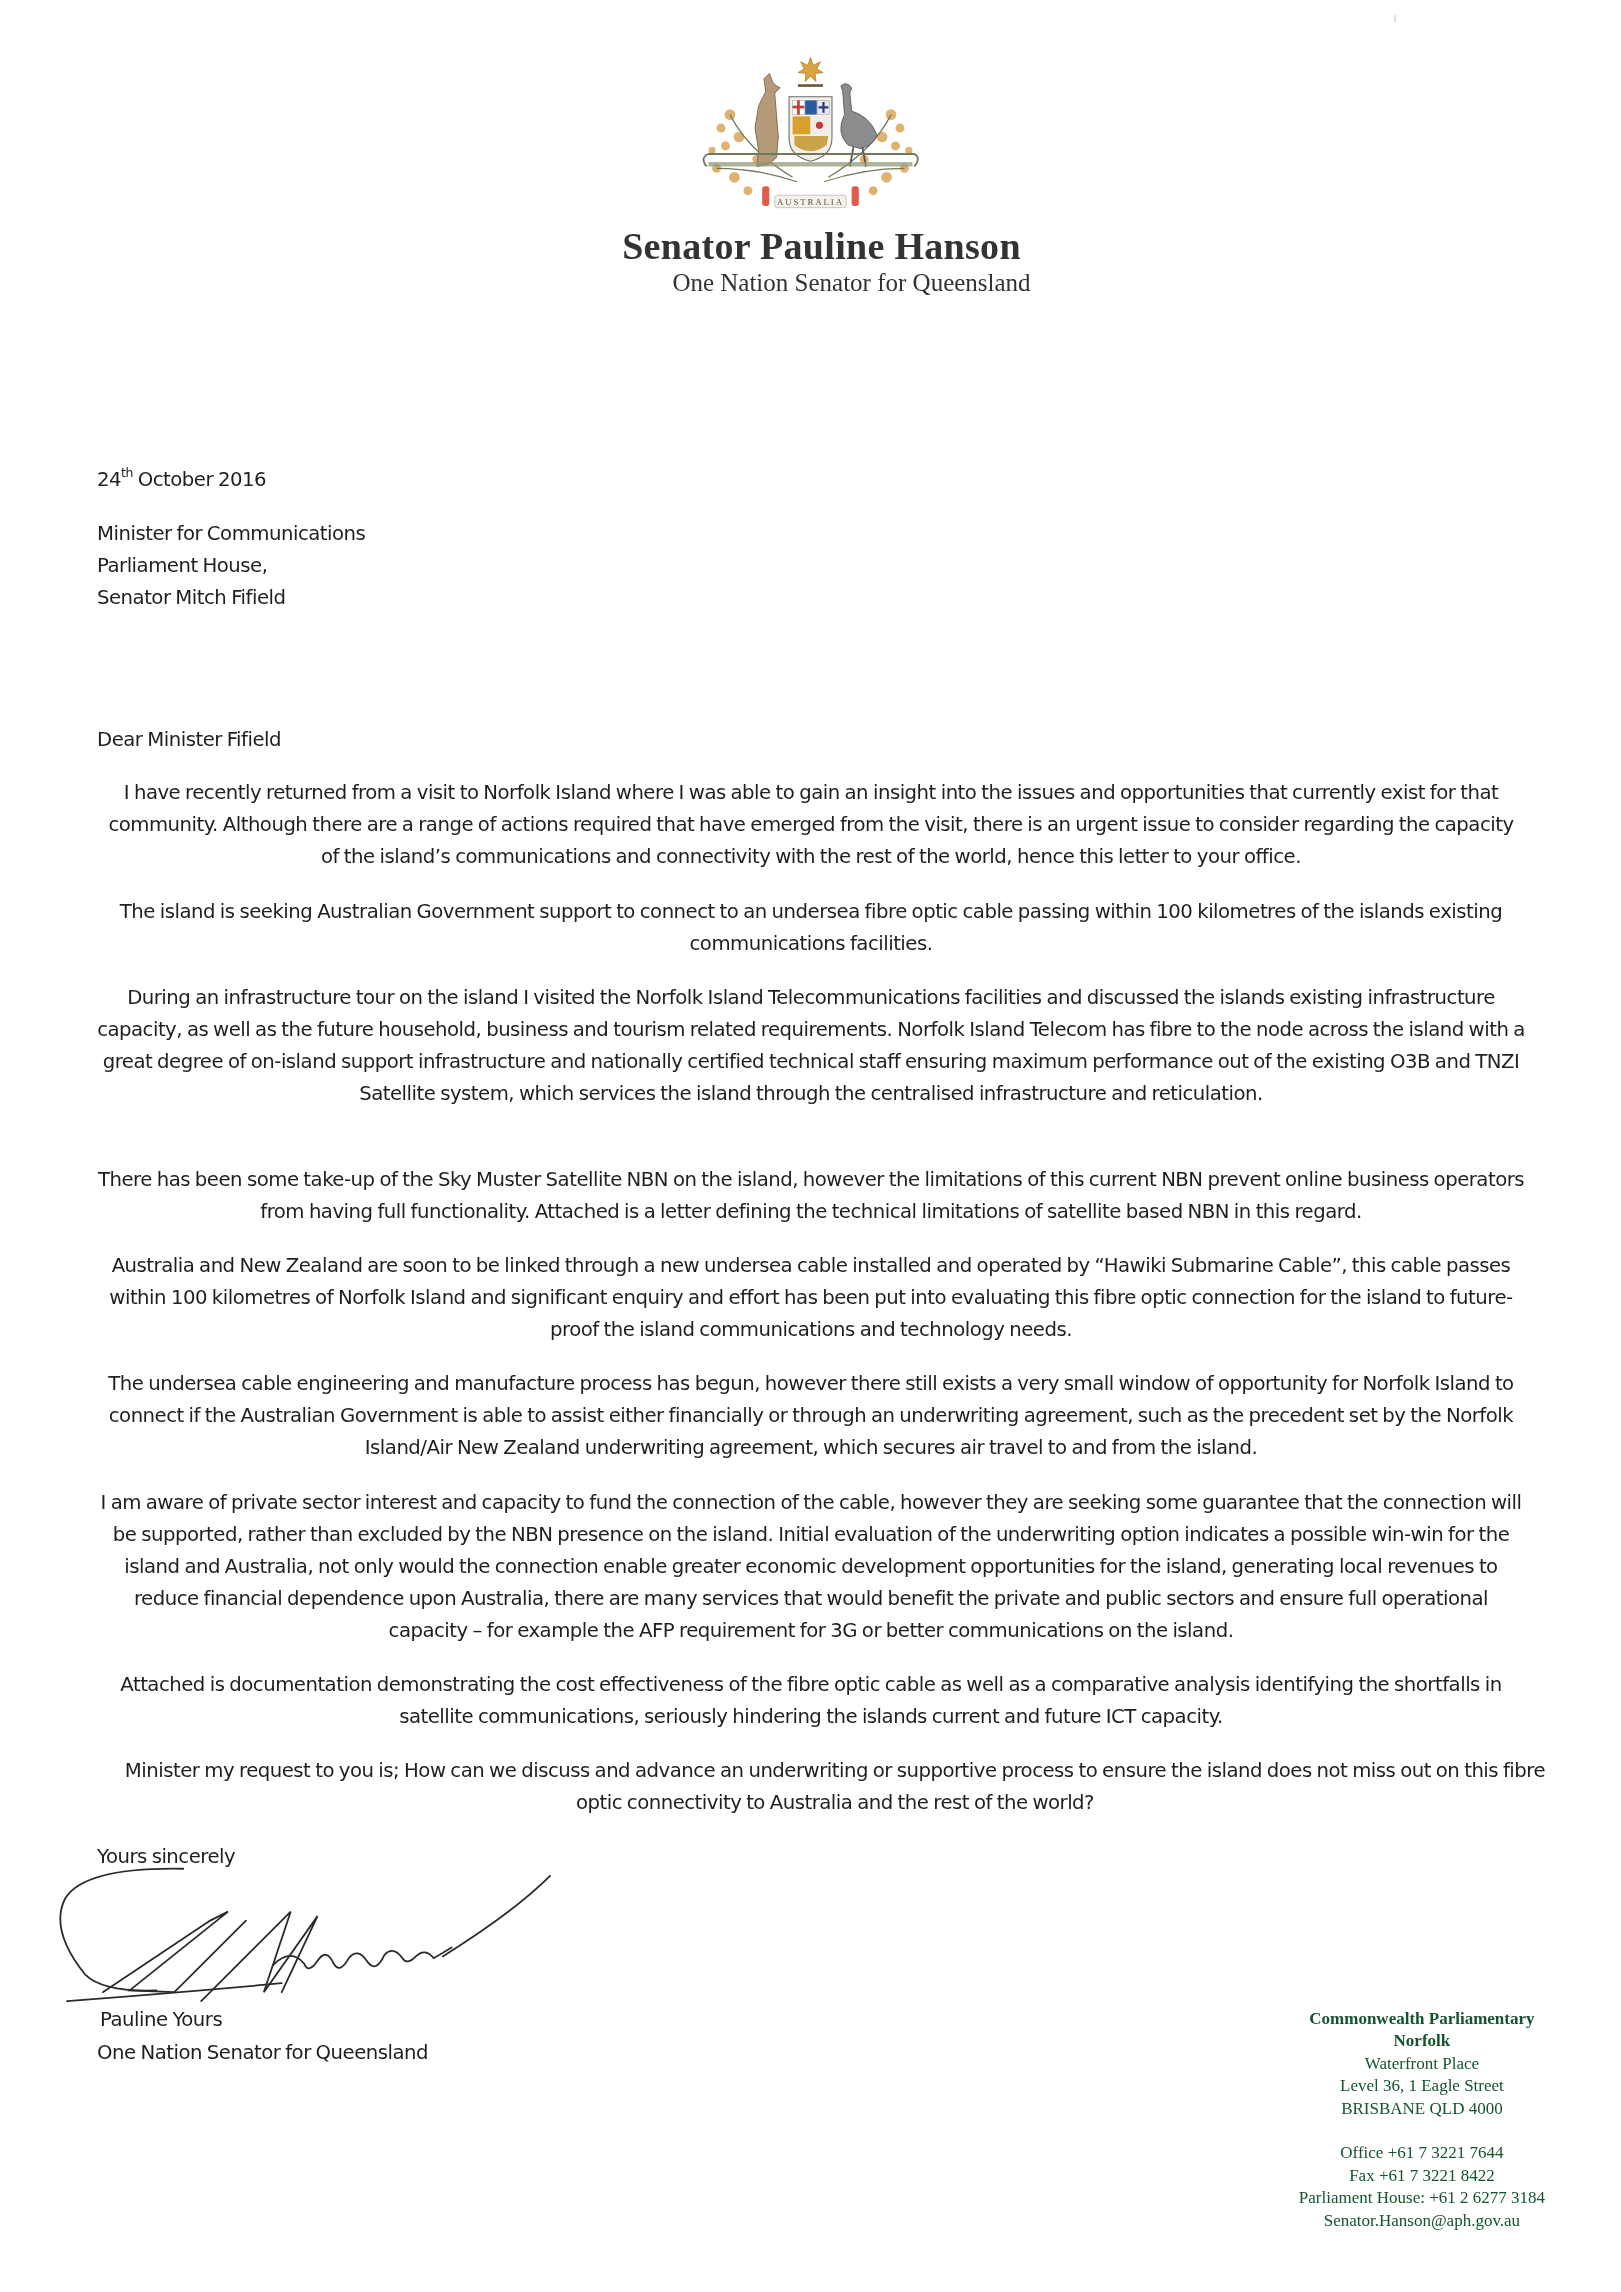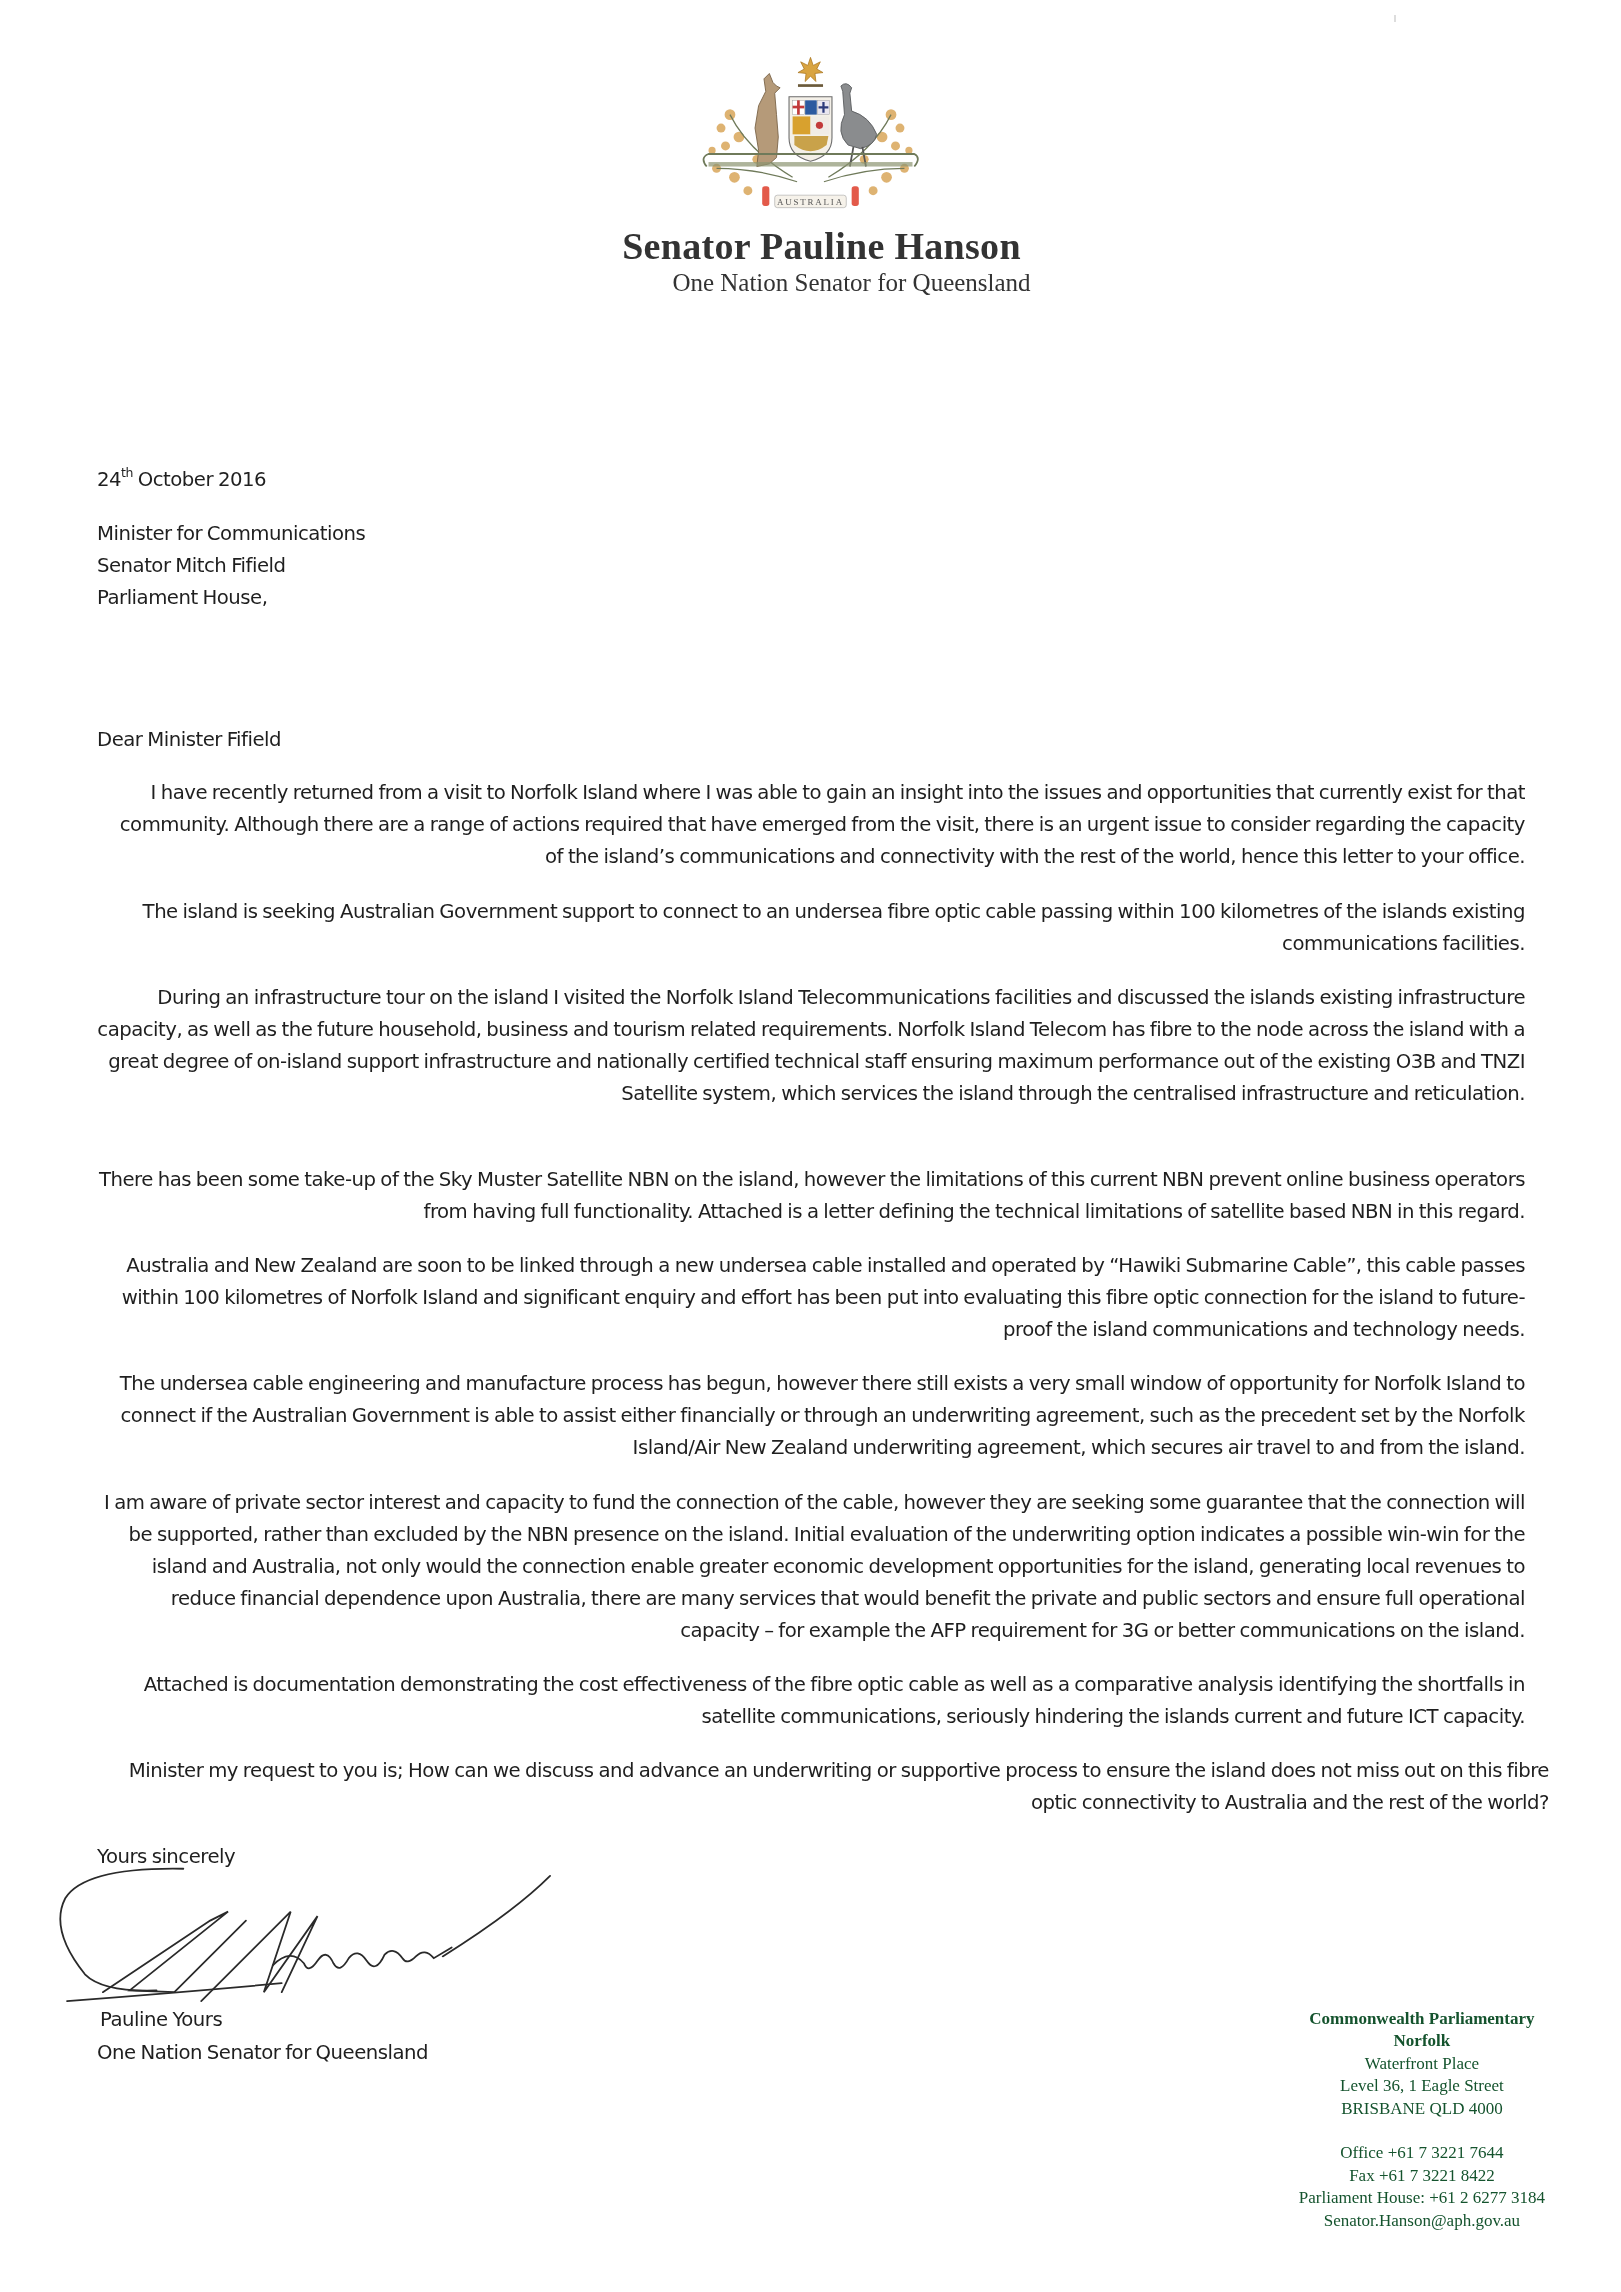--- a/index.html
+++ b/index.html
@@ -23,21 +23,21 @@
     position: absolute; left: 97px; width: 1428px;
     font-family: "DejaVu Sans", "Liberation Sans", sans-serif;
     font-size: 19.7px; line-height: 32px; color: #1f1f1f;
     letter-spacing: -0.5px; word-spacing: -0.9px;
   }
   .date { top: 464px; }
   .date sup { font-size: 12.5px; vertical-align: 9px; line-height: 0; }
   .address { top: 518px; }
   .address div { height: 32px; }
   .salutation { top: 724px; }
-  .para { position: absolute; left: 97px; width: 1428px; text-align: right; }
+  .para { position: absolute; left: 97px; width: 1428px; text-align: center; }
   .p1 { top: 777px; }
   .p2 { top: 896px; }
   .p3 { top: 982px; }
   .p4 { top: 1164px; }
   .p5 { top: 1250px; }
   .p6 { top: 1368px; }
   .p7 { top: 1487px; }
   .p8 { top: 1669px; }
   .p9 { top: 1755px; margin-left: 24px; }
   .closing { top: 1841px; }
@@ -125,22 +125,22 @@
 
 <div class="letterhead-title">Senator Pauline Hanson</div>
 <div class="letterhead-sub">One Nation Senator for Queensland</div>
 
 <div class="body-text date">
   <span>24</span><sup>th</sup><span> October 2016</span>
 </div>
 
 <div class="body-text address">
   <div>Minister for Communications</div>
+  <div>Parliament House,</div>
   <div>Senator Mitch Fifield</div>
-  <div>Parliament House,</div>
 </div>
 
 <div class="body-text salutation">Dear Minister Fifield</div>
 
 <div class="body-text para p1">I have recently returned from a visit to Norfolk Island where I was able to gain an insight into the issues and opportunities that currently exist for that community. Although there are a range of actions required that have emerged from the visit, there is an urgent issue to consider regarding the capacity of the island’s communications and connectivity with the rest of the world, hence this letter to your office.</div>
 <div class="body-text para p2">The island is seeking Australian Government support to connect to an undersea fibre optic cable passing within 100 kilometres of the islands existing communications facilities.</div>
 <div class="body-text para p3">During an infrastructure tour on the island I visited the Norfolk Island Telecommunications facilities and discussed the islands existing infrastructure capacity, as well as the future household, business and tourism related requirements. Norfolk Island Telecom has fibre to the node across the island with a great degree of on-island support infrastructure and nationally certified technical staff ensuring maximum performance out of the existing O3B and TNZI Satellite system, which services the island through the centralised infrastructure and reticulation.</div>
 <div class="body-text para p4">There has been some take-up of the Sky Muster Satellite NBN on the island, however the limitations of this current NBN prevent online business operators from having full functionality. Attached is a letter defining the technical limitations of satellite based NBN in this regard.</div>
 <div class="body-text para p5">Australia and New Zealand are soon to be linked through a new undersea cable installed and operated by “Hawiki Submarine Cable”, this cable passes within 100 kilometres of Norfolk Island and significant enquiry and effort has been put into evaluating this fibre optic connection for the island to future-proof the island communications and technology needs.</div>
 <div class="body-text para p6">The undersea cable engineering and manufacture process has begun, however there still exists a very small window of opportunity for Norfolk Island to connect if the Australian Government is able to assist either financially or through an underwriting agreement, such as the precedent set by the Norfolk Island/Air New Zealand underwriting agreement, which secures air travel to and from the island.</div>

